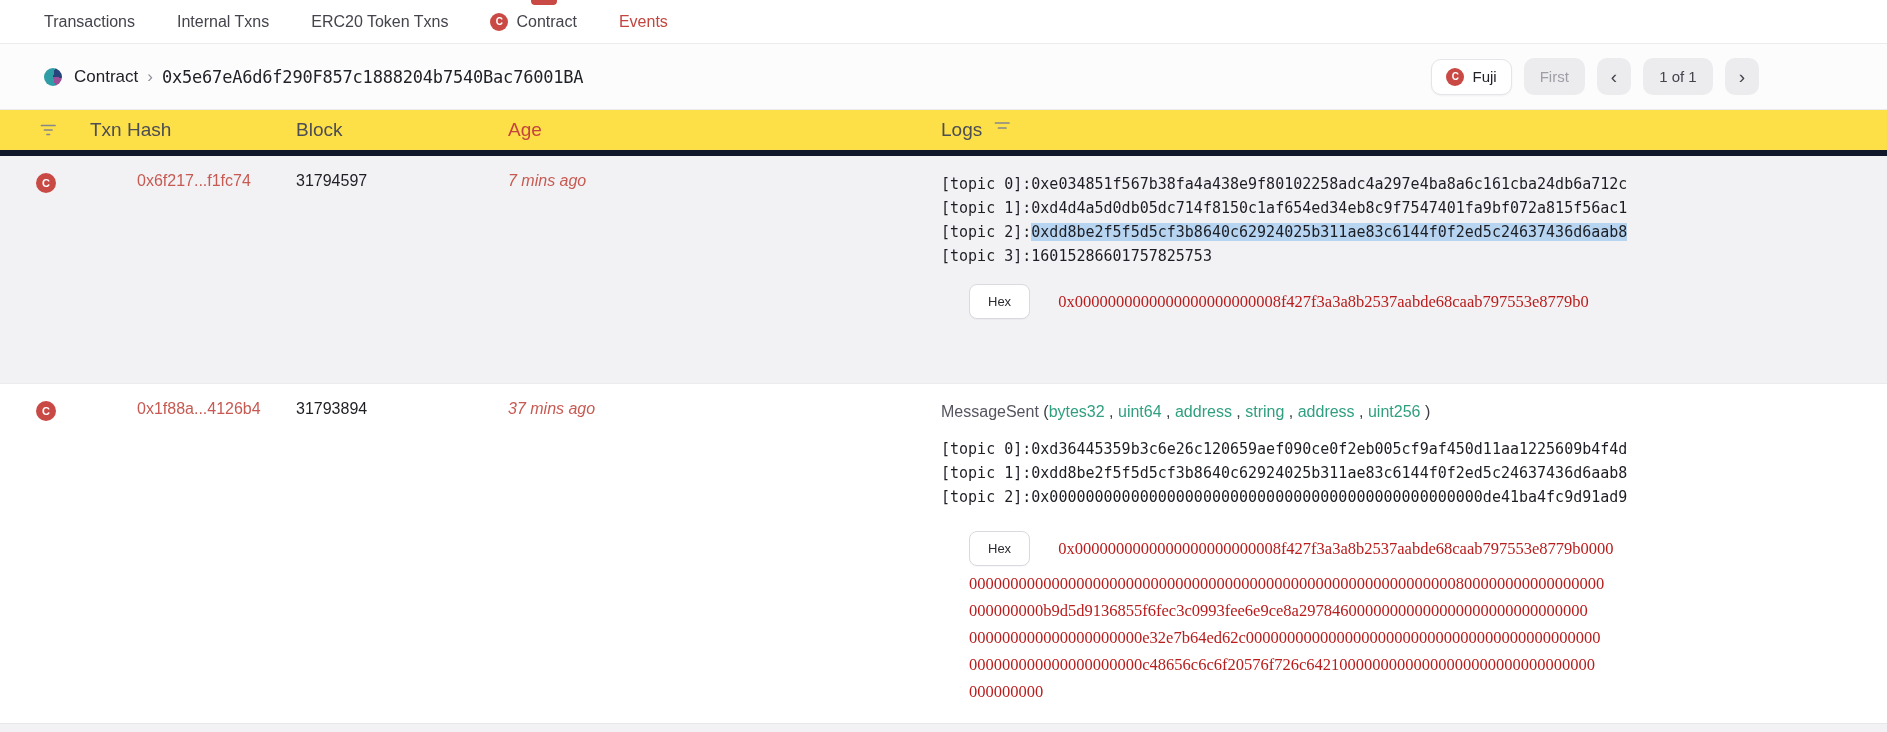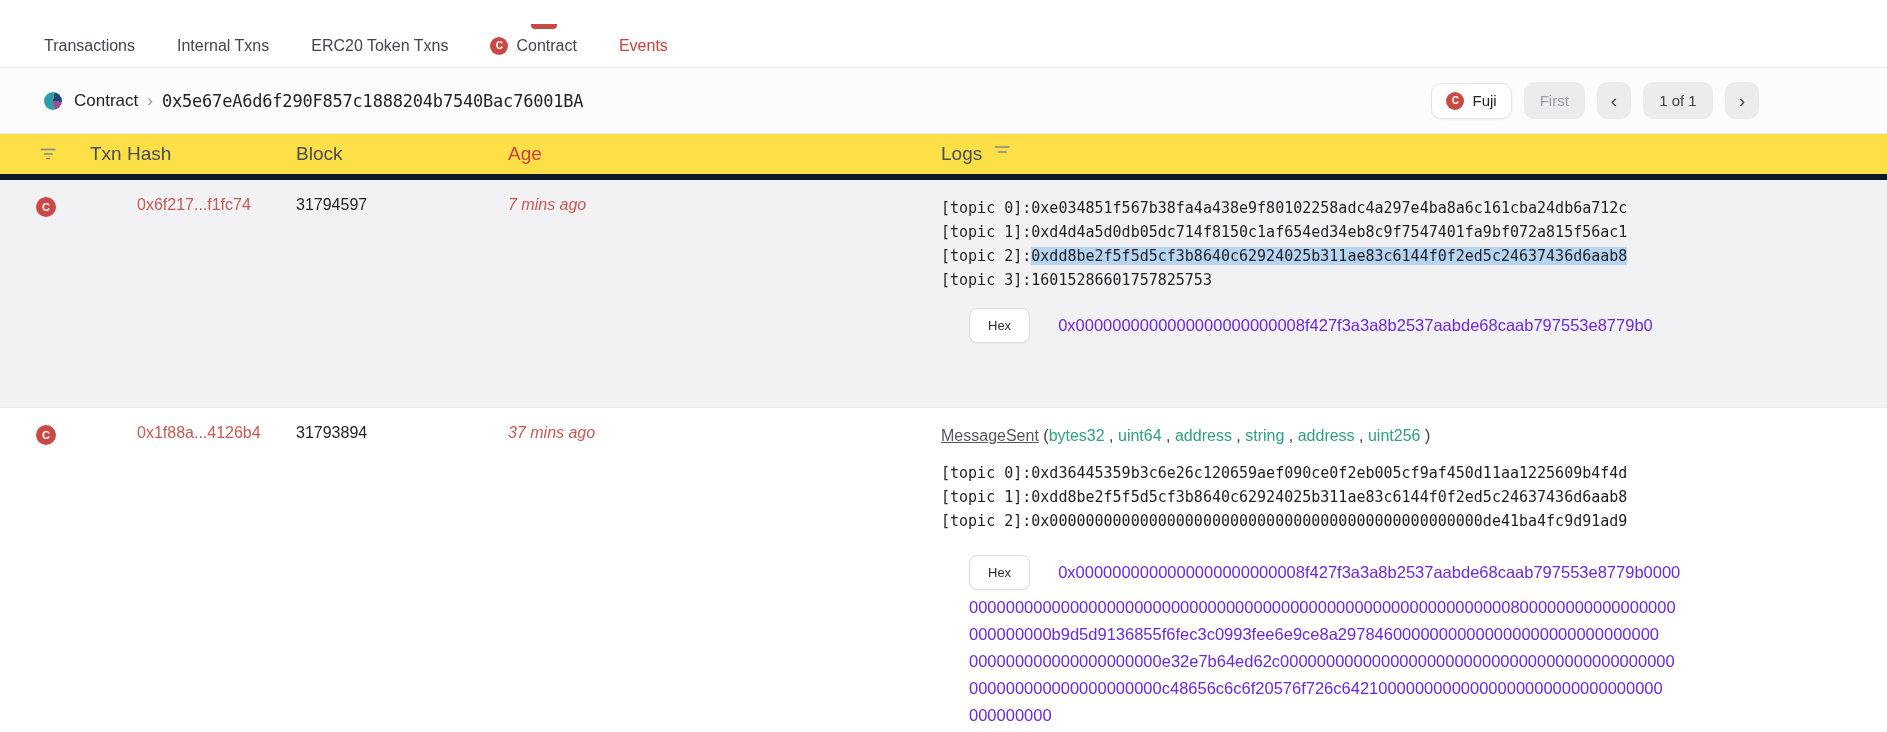--- a/index.html
+++ b/index.html
@@ -10,21 +10,20 @@
     font-family:"Liberation Sans", sans-serif;
   }
   .mono { font-family:"DejaVu Sans Mono", monospace; }
 
   
   .tabbar {
     height:44px; display:flex; align-items:center;
     padding-left:44px; gap:42px;
     background:#fff; border-bottom:1px solid #ebebee;
     position:relative;
-    margin-top:24px;
   }
   .tab { font-size:16px; color:#43444c; cursor:pointer; display:flex; align-items:center; gap:8px; white-space:nowrap; }
   .tab.active { color:#c4453f;text-align:right; }
   .top-sliver { position:absolute; top:0; left:531px; width:26px; height:5px; background:#c94a44; border-radius:0 0 4px 4px; }
 
   .cbadge {
     width:18px; height:18px; border-radius:50%;
     background:#c94a44; color:#fff;
     font-size:10px; font-weight:700;
     display:inline-flex; align-items:center; justify-content:center;
@@ -83,37 +82,37 @@
   .cell.c-badge { padding-left:36px; padding-top:17px; }
   .hashlink { font-size:16px; color:#c65a52; cursor:pointer;margin-left:47px; }
   .cell.c-block { font-size:16px; color:#1e1f24; }
   .cell.c-age { font-size:16px; color:#c65a52; cursor:pointer;font-style:italic; }
   .cell.c-logs { padding-right:131px; }
 
   .row.odd  .cell { padding-bottom:60px; }
   .row.even .cell { padding-bottom:18px; }
 
   .event-sig { font-size:16px; color:#3a3b43; line-height:24px; margin-bottom:13px; }
-  .ev-name { color:#54555e;text-decoration:underline; }
+  .ev-name { color:#54555e; }
   .ev-type { color:#2f9f7f; }
   .ev-paren, .ev-comma { color:#3a3b43; }
 
   .topic-line { font-size:15px; line-height:24px; color:#1d1e24; white-space:nowrap; font-family:"DejaVu Sans Mono", monospace; }
   .t-value.selected { background:#b7d4f1; }
 
   .hexblock { margin-top:16px;padding-left:28px; }
   .row.even .hexblock { margin-top:22px; }
   .hexline1 { display:flex; align-items:center; gap:28px; }
   .hexbtn {
     background:#fff; border:1px solid #d9dadf; border-radius:8px;
     padding:9px 18px; font-size:13px; color:#2b2c32;
     font-family:"Liberation Sans", sans-serif; cursor:pointer;
     box-shadow:0 1px 1px rgba(0,0,0,.03);
   }
-  .hex-line, .hex-first { font-size:16.5px; line-height:27px; color:#6d28d9; white-space:nowrap; font-family:Liberation Sans, sans-serif; }
+  .hex-line, .hex-first { font-size:16.5px; line-height:27px; color:#b91c1c; white-space:nowrap; font-family:Liberation Serif, serif; }
   .hexrest { margin-top:4px; }
 
   .next-strip { height:8px; background:#f2f2f4; }
 </style>
 </head>
 <body>
 
 <div>
 
   <nav class="tabbar">

